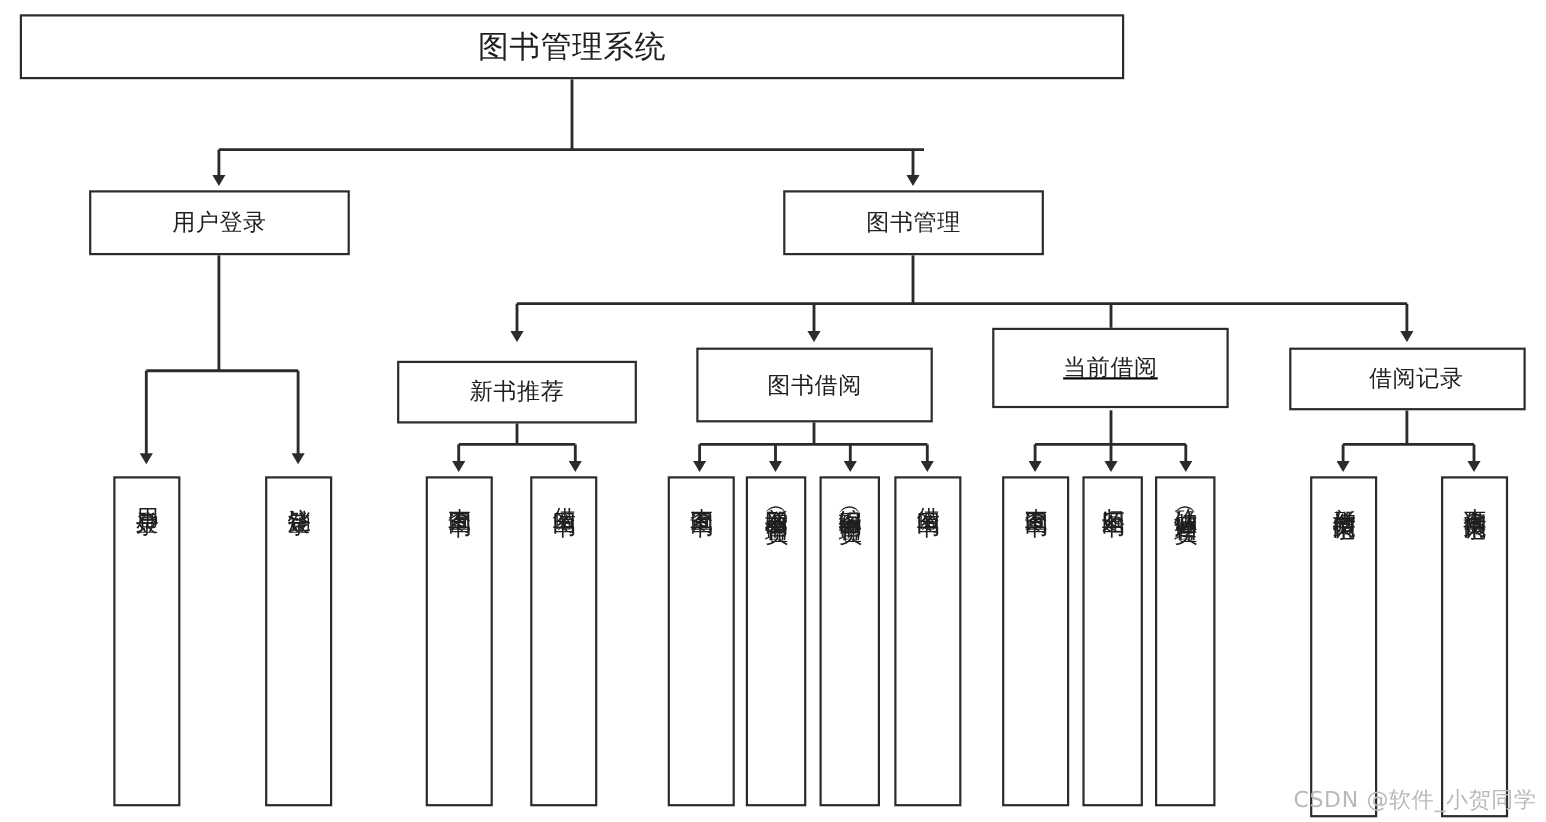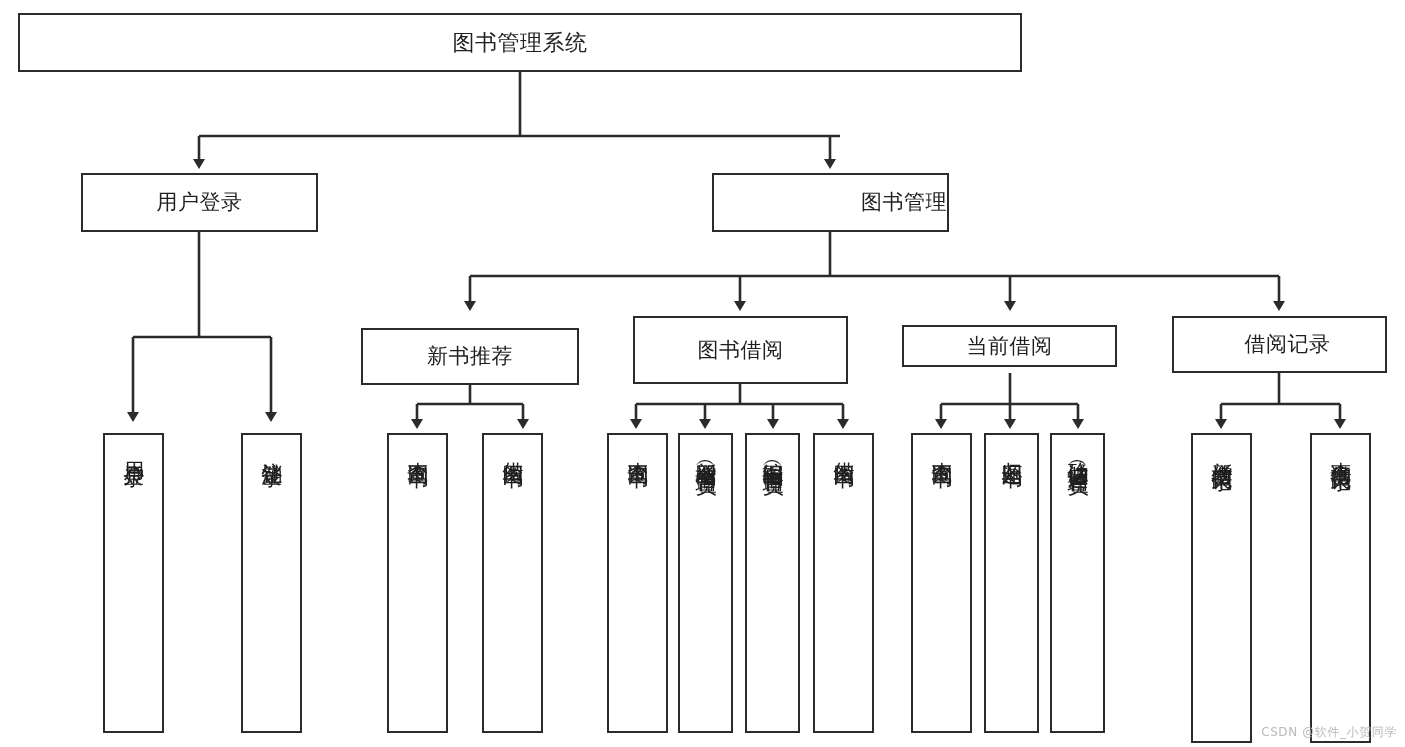--- a/index.html
+++ b/index.html
@@ -51,28 +51,28 @@
   .node.vert .label {
     writing-mode: vertical-rl;
     text-orientation: upright;
     -webkit-writing-mode: vertical-rl;
     letter-spacing: 2px;
     line-height: 1;
     font-size: 21px;
     white-space: nowrap;
   }
   .node.root .label {
-    font-size: 22px;
+    font-size: 28px;
   }
   .watermark {
     position: absolute;
     right: 8px;
     bottom: 6px;
     color: #b9b9b9;
-    font-size: 12px;
+    font-size: 20px;
     letter-spacing: 0.6px;
     z-index: 5;
     white-space: nowrap;
     pointer-events: none;
   }
 </style>
 </head>
 <body>
 
 <div id="canvas">
@@ -129,31 +129,31 @@
     </g>
   </svg>
 
   <div class="node root" style="left:18px; top:13px; width:1004px; height:59px;">
     <span class="label">图书管理系统</span>
   </div>
 
   <div class="node" style="left:81px; top:173px; width:237px; height:59px;">
     <span class="label">用户登录</span>
   </div>
-  <div class="node" style="left:712px; top:173px; width:237px; height:59px;justify-content:flex-end;">
+  <div class="node" style="left:712px; top:173px; width:237px; height:59px;">
     <span class="label">图书管理</span>
   </div>
 
   <div class="node" style="left:361px; top:316px; width:218px; height:57px;margin-top:12px;">
     <span class="label">新书推荐</span>
   </div>
   <div class="node" style="left:633px; top:316px; width:215px; height:68px;">
     <span class="label">图书借阅</span>
   </div>
-  <div class="node" style="left:902px; top:325px; width:215px; height:42px;">
+  <div class="node" style="left:902px; top:298px; width:215px; height:73px;text-decoration:underline;">
     <span class="label">当前借阅</span>
   </div>
   <div class="node" style="left:1172px; top:316px; width:215px; height:57px;padding-left:16px;">
     <span class="label">借阅记录</span>
   </div>
 
   <div class="node vert" style="left:103px; top:433px; width:61px; height:300px;">
     <span class="label">用户登录</span>
   </div>
   <div class="node vert" style="left:241px; top:433px; width:61px; height:300px;">

